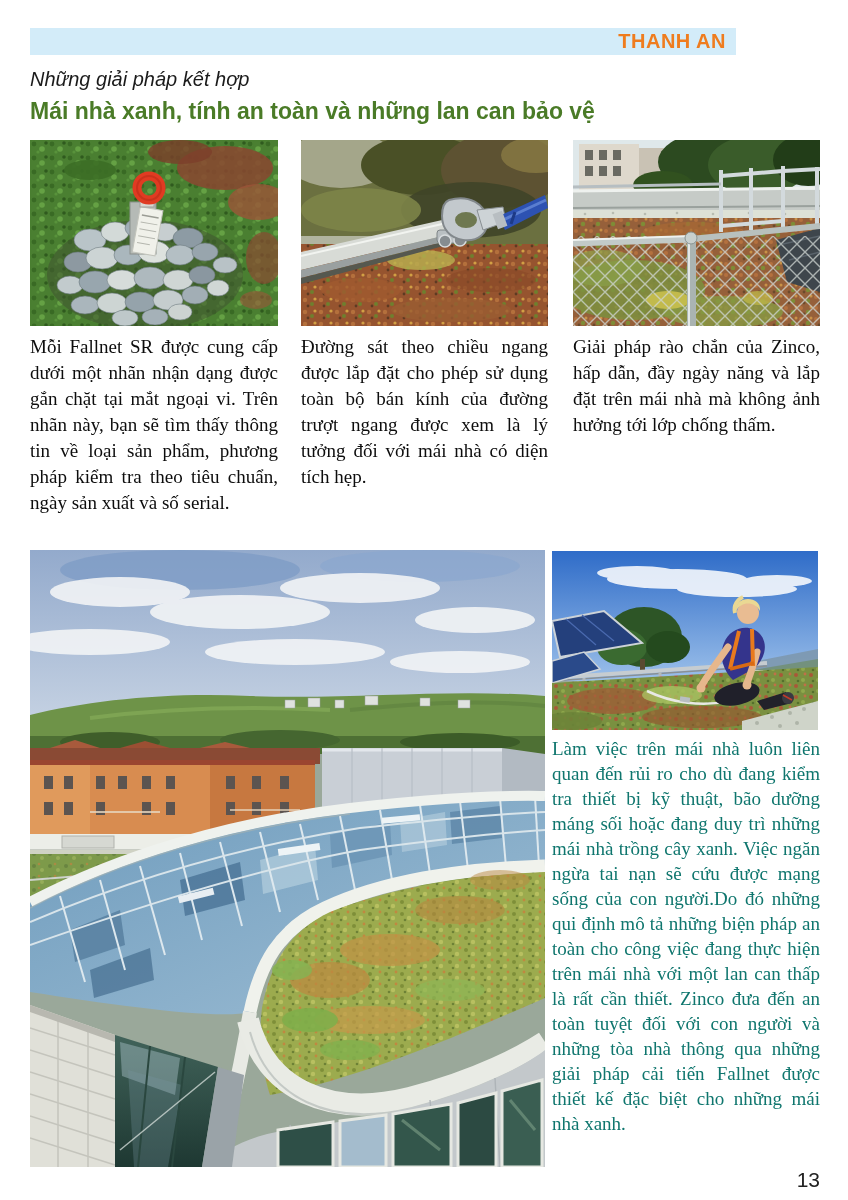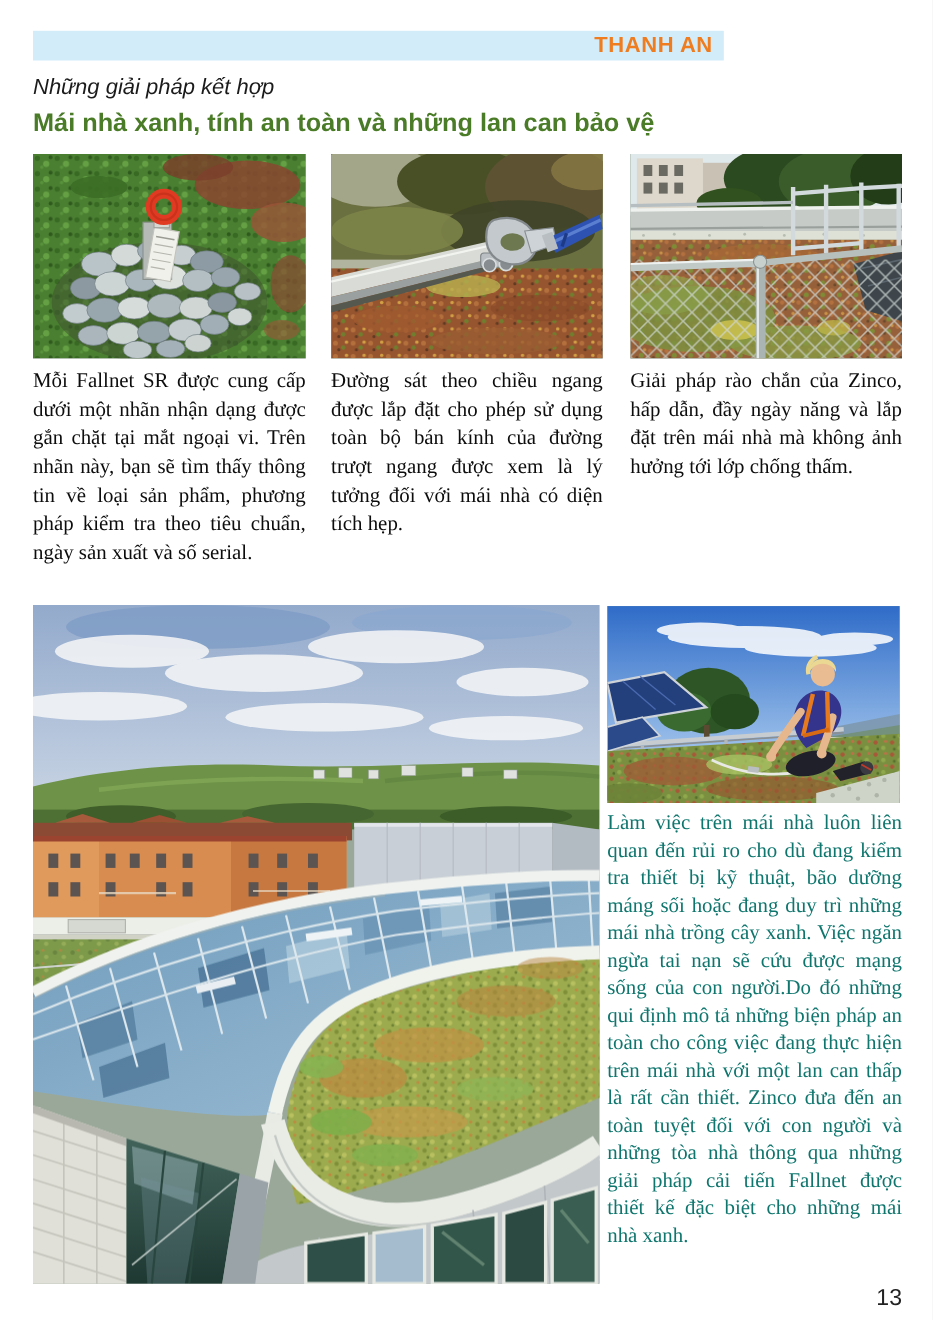--- a/index.html
+++ b/index.html
@@ -1,19 +1,19 @@
 <!DOCTYPE html>
 <html><head>
 <meta charset="utf-8">
 <style>
   html,body{margin:0;padding:0;background:#e8e8e8;}
   .page{position:relative;width:848px;height:1200px;background:#ffffff;overflow:hidden;
         font-family:"Liberation Serif",serif;color:#111;}
   .abs{position:absolute;}
-  .header-bar{left:30px;top:28px;width:628px;height:27px;background:#d3ecf9;
+  .header-bar{left:30px;top:28px;width:706px;height:27px;background:#d3ecf9;
       display:flex;align-items:center;justify-content:flex-end;padding-right:10px;box-sizing:border-box;}
   .brand{font-family:"Liberation Sans",sans-serif;font-weight:bold;font-size:20px;
       color:#ef7c1e;letter-spacing:.5px;}
   .kicker{left:30px;top:68px;width:600px;font-family:"Liberation Sans",sans-serif;
       font-style:italic;font-size:20px;color:#1b1b1b;}
   .title{left:30px;top:98px;width:780px;font-family:"Liberation Sans",sans-serif;
       font-weight:bold;font-size:23px;color:#4a7b27;}
   figure{margin:0;}
   .ph{overflow:hidden;background:#9aa89a;}
   .ph svg{display:block;}

